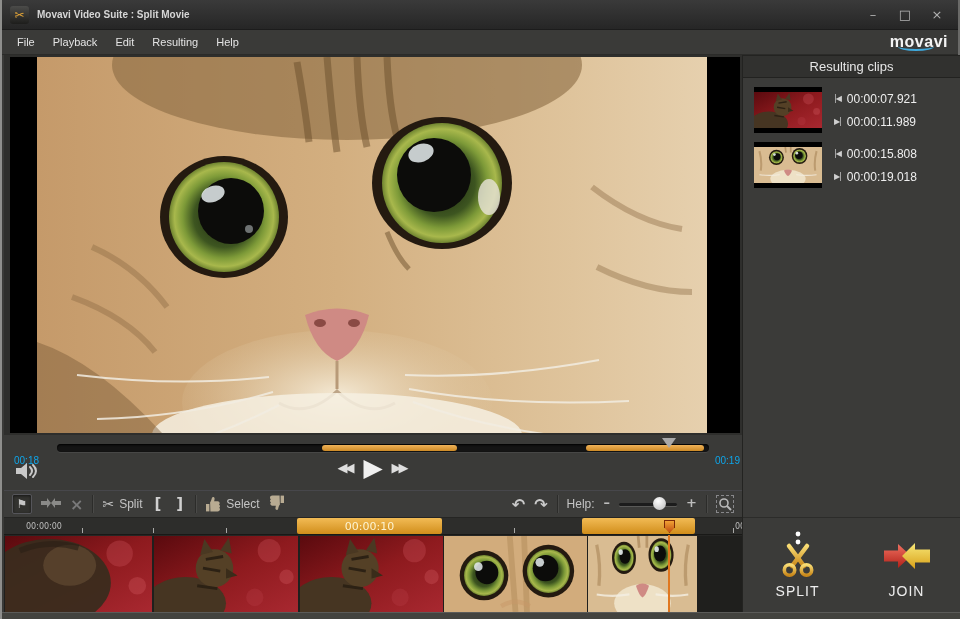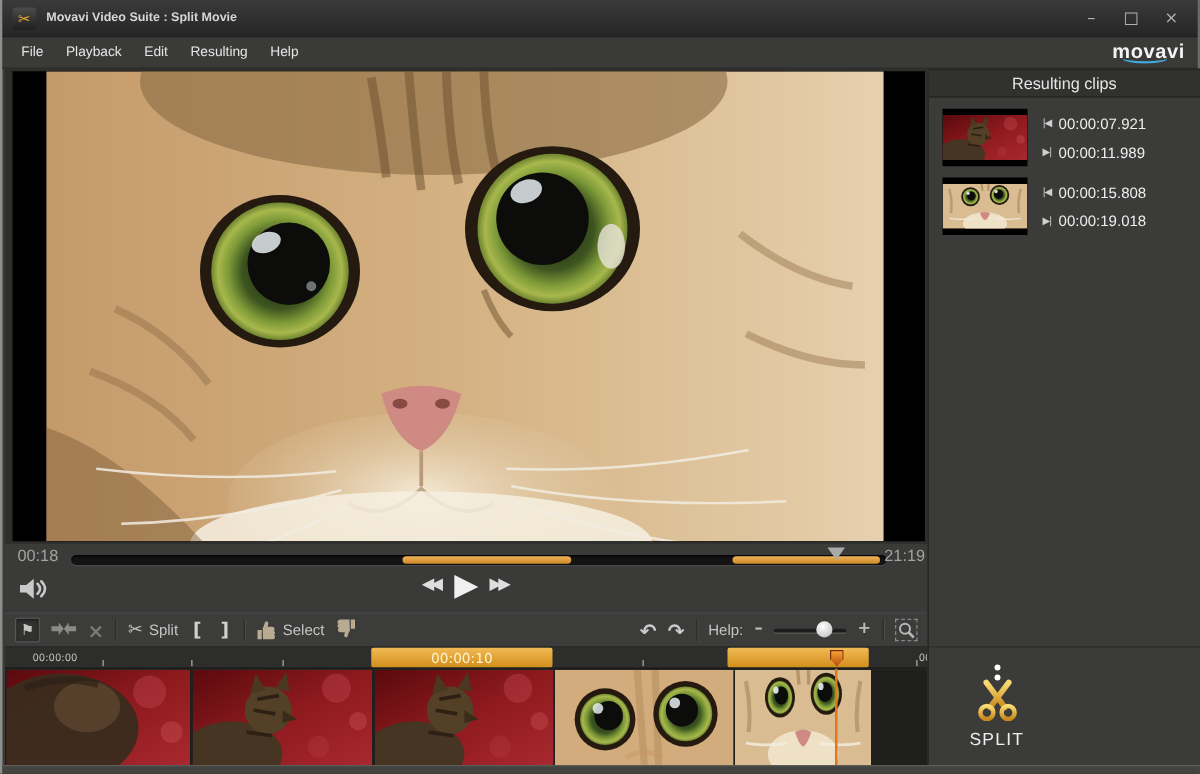--- a/index.html
+++ b/index.html
@@ -28,21 +28,21 @@
   .brand::after { content:""; position:absolute; left:8px; right:14px; bottom:0; height:7px;
     border-bottom:2px solid #3fa9dc; border-radius:50%; }
 
   
   .preview { position:absolute; left:2px; top:55px; width:738px; height:380px; background:#2e2e2c; }
   .screen { position:absolute; left:6px; top:2px; width:730px; height:376px; background:#000; overflow:hidden; }
   .video { position:absolute; left:27px; top:0; width:670px; height:376px; }
 
   
   .transport { position:absolute; left:2px; top:435px; width:738px; height:55px; }
-  .time { position:absolute; top:2px; font-size:13px; color:#a3a3a3; }
+  .time { position:absolute; top:20px; font-size:10px; color:#0ea5e9; }
   .time-elapsed { left:10px; }
   .time-total { right:2px; }
   .seekbar { position:absolute; left:53px; top:9px; width:652px; height:8px; background:#141414;
     border-radius:4px; box-shadow:0 1px 0 rgba(255,255,255,.07), inset 0 1px 2px #000; }
   .seek-seg { position:absolute; top:1px; height:6px; border-radius:3px;
     background:linear-gradient(#efb258,#cd8a26); }
   .seek-seg1 { left:40.6%; width:20.8%; }
   .seek-seg2 { left:81.2%; width:18%; }
   .seek-playhead { position:absolute; left:calc(93.8% - 7px); top:-6px; width:0; height:0;
     border-left:7px solid transparent; border-right:7px solid transparent; border-top:10px solid #a9a9a9; }
@@ -291,21 +291,21 @@
     </div>
   </div>
 
   <div class="transport">
     <span class="time time-elapsed">00:18</span>
     <div class="seekbar">
       <div class="seek-seg seek-seg1"></div>
       <div class="seek-seg seek-seg2"></div>
       <div class="seek-playhead"></div>
     </div>
-    <span class="time time-total">21:19</span>
+    <span class="time time-total">00:19</span>
 
     <div class="volume">
       <svg width="24" height="18" viewBox="0 0 24 18">
         <polygon points="0,6 5,6 11,1 11,17 5,12 0,12" fill="#c8c8c8"></polygon>
         <path d="M14,5 Q18,9 14,13 M17,3 Q23,9 17,15" stroke="#c8c8c8" stroke-width="2" fill="none" stroke-linecap="round"></path>
       </svg>
     </div>
     <div class="transport-buttons">
       <span class="glyph tp-small">◀◀</span>
       <span class="glyph tp-play">▶</span>
@@ -456,17 +456,26 @@
             <circle cx="19" cy="3" r="2.4" fill="#ffffff"></circle>
             <circle cx="19" cy="11" r="2.4" fill="#ffffff"></circle>
             <line x1="10" y1="15" x2="25" y2="35" stroke="url(#gold)" stroke-width="4.5" stroke-linecap="round"></line>
             <line x1="28" y1="15" x2="13" y2="35" stroke="url(#gold)" stroke-width="4.5" stroke-linecap="round"></line>
             <circle cx="10.5" cy="39" r="5.2" fill="none" stroke="url(#gold)" stroke-width="3.6"></circle>
             <circle cx="27.5" cy="39" r="5.2" fill="none" stroke="url(#gold)" stroke-width="3.6"></circle>
           </svg>
         </div>
         <span class="action-label">SPLIT</span>
       </div>
+      <div class="action-btn">
+        <div class="action-icon" style="padding-top:12px">
+          <svg width="46" height="26" viewBox="0 0 46 26">
+            <polygon points="0,7.5 14,7.5 14,1 27,13 14,25 14,18.5 0,18.5" fill="url(#redg)"></polygon>
+            <polygon points="46,6.5 31,6.5 31,0 18,13 31,26 31,19.5 46,19.5" fill="url(#yelg)"></polygon>
+          </svg>
+        </div>
+        <span class="action-label">JOIN</span>
+      </div>
     </div>
   </div>
 
   <div class="window-bottom"></div>
 </div>
 
 </body></html>

